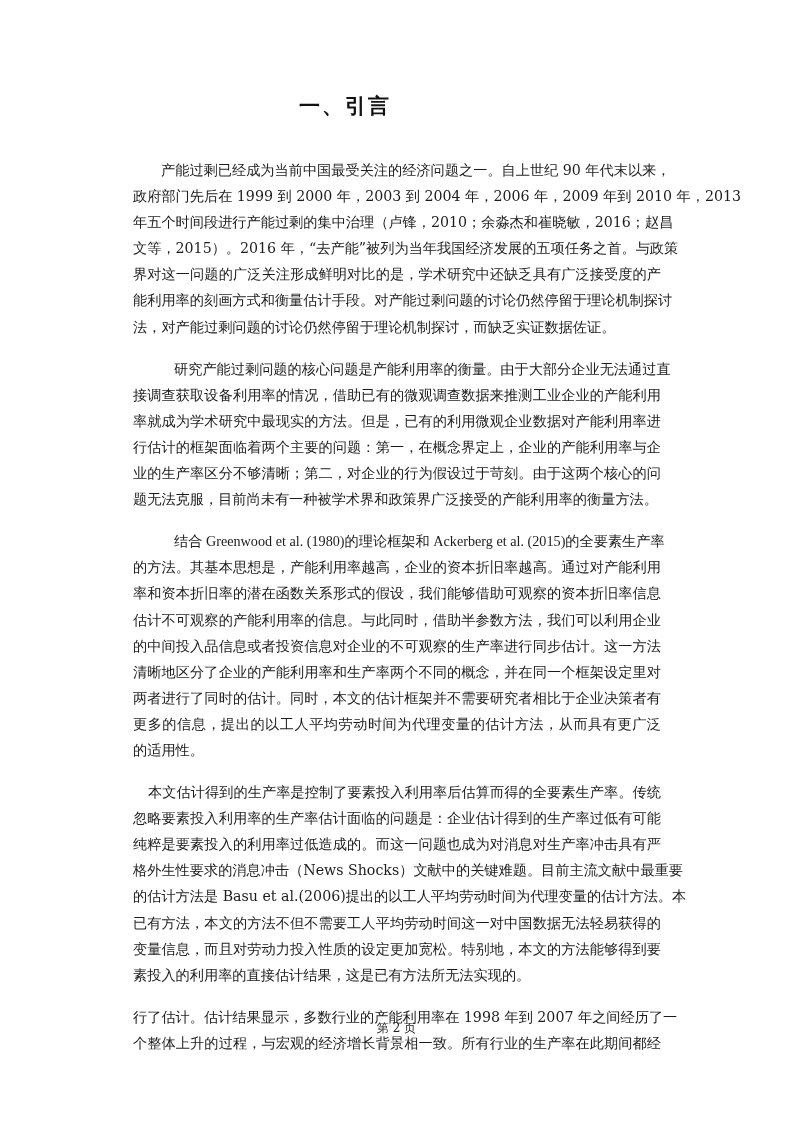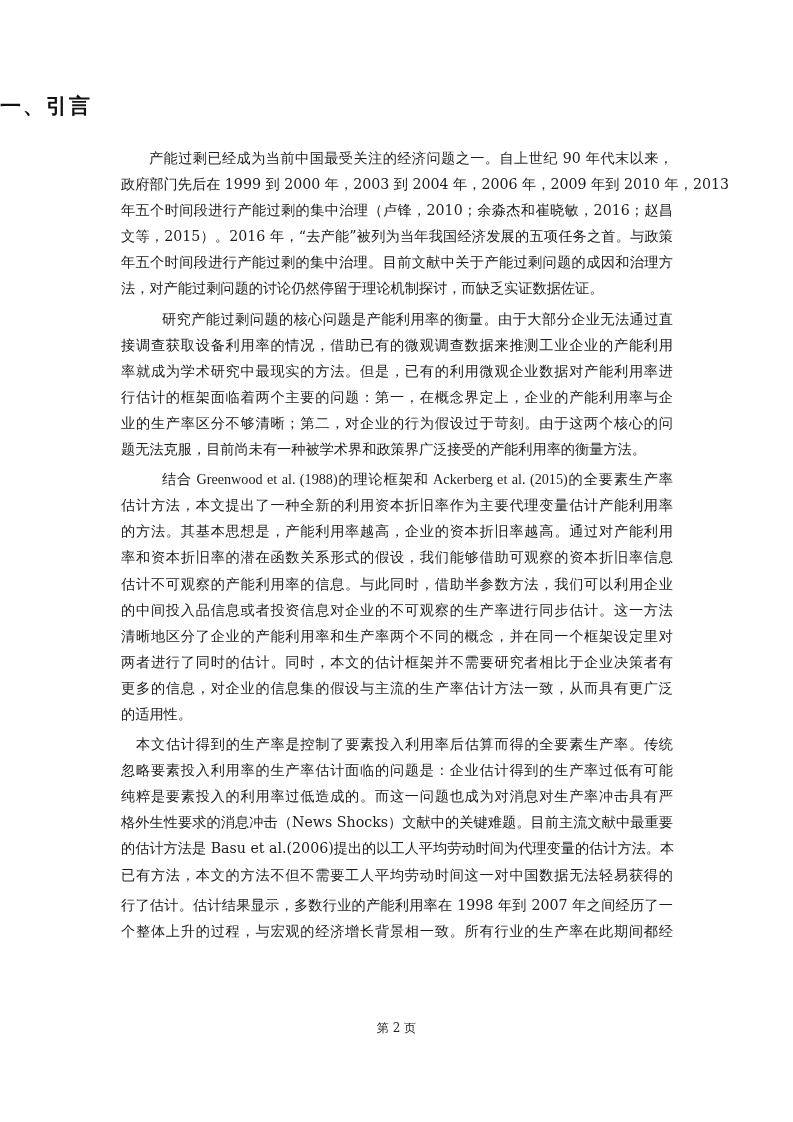--- a/index.html
+++ b/index.html
@@ -20,34 +20,35 @@
       left: 0; top: 0;
       width: 793px;
       height: 1122px;
       background: #ffffff;
     }
     .title {
       position: absolute;
       top: 92px;
       left: 0;
       width: 690px;
+      text-align: center;
       font-family: "DejaVu Sans", "Liberation Sans", sans-serif;
       font-weight: bold;
       font-size: 21px;
       letter-spacing: 2px;
       color: #111111;
     }
     .body-text {
       position: absolute;
       left: 117px;
       top: 141px;
       width: 560px;
     }
     .para {
-      margin: 4px;
+      margin: 16px;
       font-size: 14.2px;
       line-height: 26.1px;
       text-align: justify;
       text-justify: inter-character;
       color: #1c1c1c;
     }
     .line {
       display: block;
       white-space: nowrap;
       height: 26.1px;
@@ -77,53 +78,55 @@
 
   <div class="title">一、引言</div>
 
   <div class="body-text">
 
     <div class="para">
       <span class="line indent-a">产能过剩已经成为当前中国最受关注的经济问题之一。自上世纪 90 年代末以来，</span>
       <span class="line">政府部门先后在 1999 到 2000 年，2003 到 2004 年，2006 年，2009 年到 2010 年，2013</span>
       <span class="line">年五个时间段进行产能过剩的集中治理（卢锋，2010；余淼杰和崔晓敏，2016；赵昌</span>
       <span class="line">文等，2015）。2016 年，“去产能”被列为当年我国经济发展的五项任务之首。与政策</span>
-      <span class="line">年五个时间段进行产能过剩的集中治理。目前文献中关于产能过剩问题的成因和治理方</span>
+      <span class="line">界对这一问题的广泛关注形成鲜明对比的是，学术研究中还缺乏具有广泛接受度的产</span>
+      <span class="line">能利用率的刻画方式和衡量估计手段。对产能过剩问题的讨论仍然停留于理论机制探讨</span>
       <span class="line last">法，对产能过剩问题的讨论仍然停留于理论机制探讨，而缺乏实证数据佐证。</span>
     </div>
 
     <div class="para">
       <span class="line indent-b">研究产能过剩问题的核心问题是产能利用率的衡量。由于大部分企业无法通过直</span>
       <span class="line">接调查获取设备利用率的情况，借助已有的微观调查数据来推测工业企业的产能利用</span>
       <span class="line">率就成为学术研究中最现实的方法。但是，已有的利用微观企业数据对产能利用率进</span>
       <span class="line">行估计的框架面临着两个主要的问题：第一，在概念界定上，企业的产能利用率与企</span>
       <span class="line">业的生产率区分不够清晰；第二，对企业的行为假设过于苛刻。由于这两个核心的问</span>
       <span class="line last">题无法克服，目前尚未有一种被学术界和政策界广泛接受的产能利用率的衡量方法。</span>
     </div>
 
     <div class="para">
-      <span class="line indent-b">结合 Greenwood et al. (1988)的理论框架和 Ackerberg et al. (2015)的全要素生产率</span>
-      <span class="line">估计方法，本文提出了一种全新的利用资本折旧率作为主要代理变量估计产能利用率</span>
+      <span class="line indent-b">结合 Greenwood et al. (1980)的理论框架和 Ackerberg et al. (2015)的全要素生产率</span>
       <span class="line">的方法。其基本思想是，产能利用率越高，企业的资本折旧率越高。通过对产能利用</span>
       <span class="line">率和资本折旧率的潜在函数关系形式的假设，我们能够借助可观察的资本折旧率信息</span>
       <span class="line">估计不可观察的产能利用率的信息。与此同时，借助半参数方法，我们可以利用企业</span>
       <span class="line">的中间投入品信息或者投资信息对企业的不可观察的生产率进行同步估计。这一方法</span>
       <span class="line">清晰地区分了企业的产能利用率和生产率两个不同的概念，并在同一个框架设定里对</span>
       <span class="line">两者进行了同时的估计。同时，本文的估计框架并不需要研究者相比于企业决策者有</span>
-      <span class="line">更多的信息，对企业的信息集的假设与主流的生产率估计方法一致，从而具有更广泛</span>
+      <span class="line">更多的信息，提出的以工人平均劳动时间为代理变量的估计方法，从而具有更广泛</span>
       <span class="line last">的适用性。</span>
     </div>
 
     <div class="para">
       <span class="line indent-c">本文估计得到的生产率是控制了要素投入利用率后估算而得的全要素生产率。传统</span>
       <span class="line">忽略要素投入利用率的生产率估计面临的问题是：企业估计得到的生产率过低有可能</span>
       <span class="line">纯粹是要素投入的利用率过低造成的。而这一问题也成为对消息对生产率冲击具有严</span>
       <span class="line">格外生性要求的消息冲击（News Shocks）文献中的关键难题。目前主流文献中最重要</span>
       <span class="line">的估计方法是 Basu et al.(2006)提出的以工人平均劳动时间为代理变量的估计方法。本</span>
       <span class="line">已有方法，本文的方法不但不需要工人平均劳动时间这一对中国数据无法轻易获得的</span>
+      <span class="line">变量信息，而且对劳动力投入性质的设定更加宽松。特别地，本文的方法能够得到要</span>
+      <span class="line last">素投入的利用率的直接估计结果，这是已有方法所无法实现的。</span>
     </div>
 
     <div class="para">
       <span class="line">行了估计。估计结果显示，多数行业的产能利用率在 1998 年到 2007 年之间经历了一</span>
       <span class="line">个整体上升的过程，与宏观的经济增长背景相一致。所有行业的生产率在此期间都经</span>
     </div>
 
   </div>
 
   <div class="footer">第 2 页</div>

